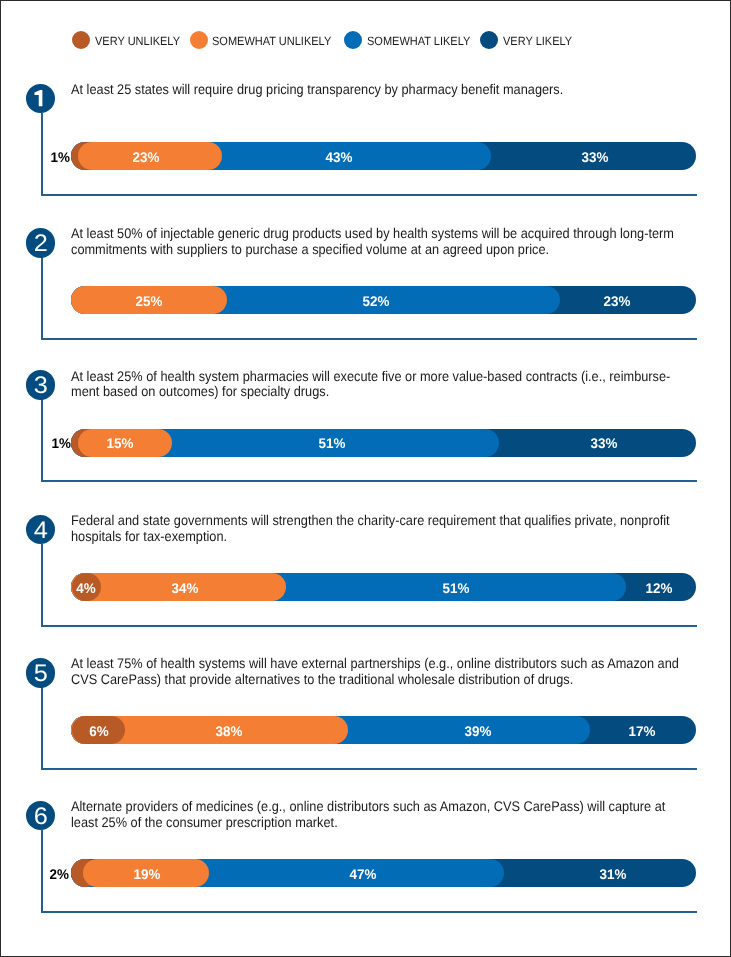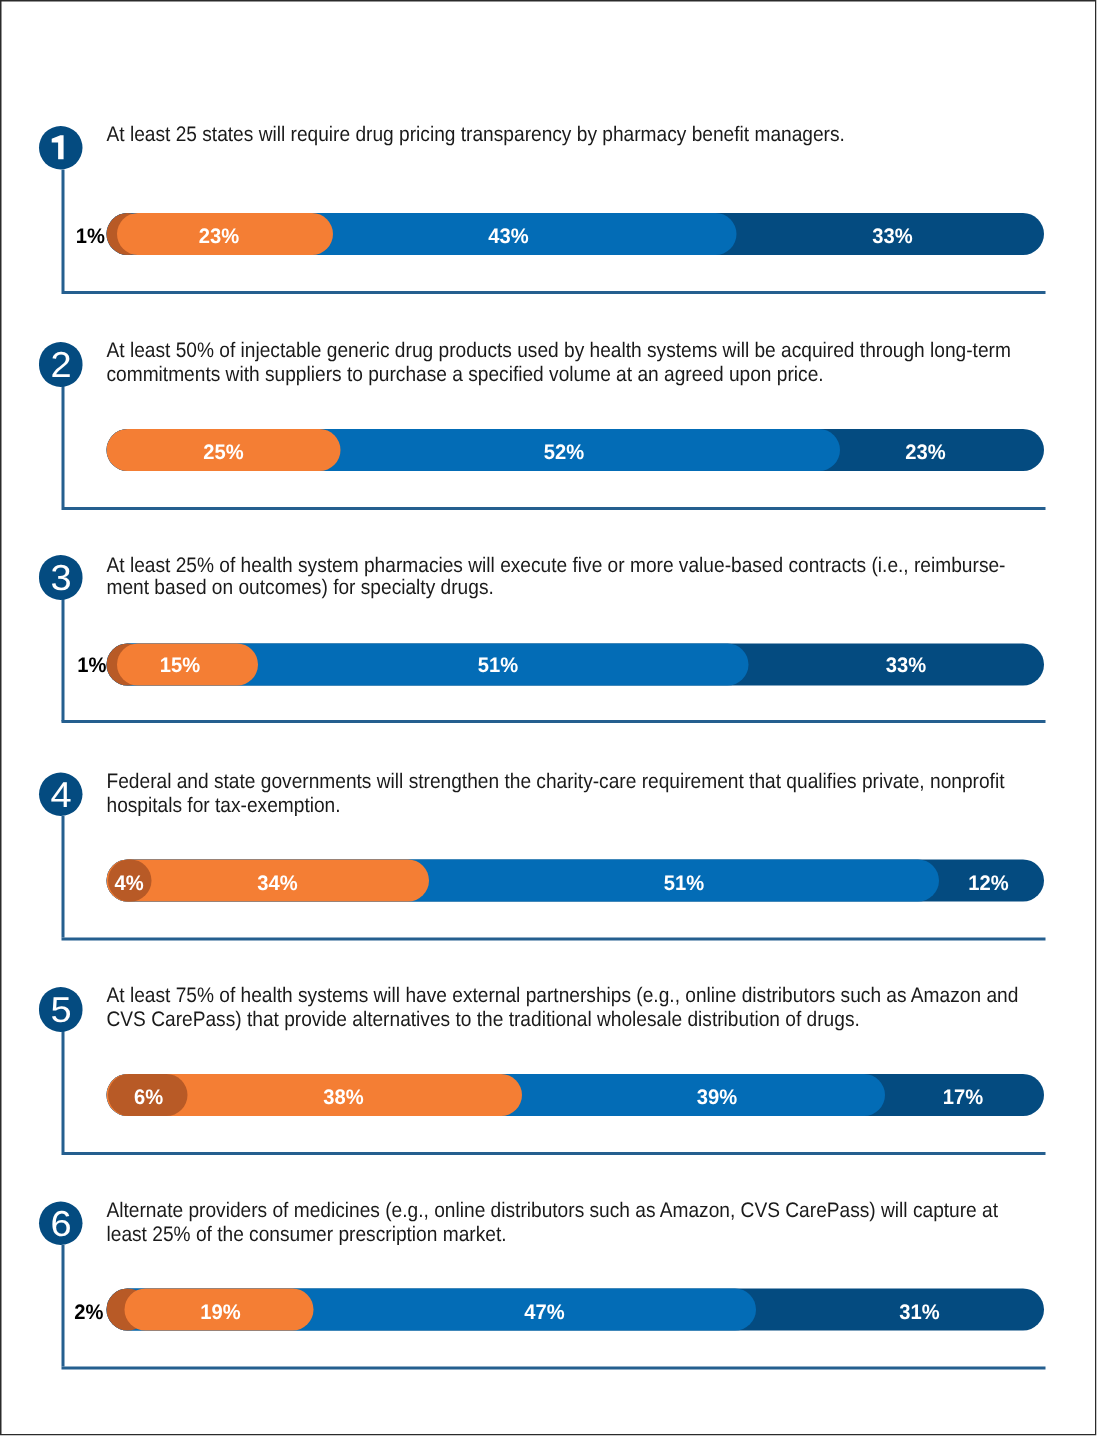--- a/index.html
+++ b/index.html
@@ -34,20 +34,30 @@
   .seg{position:absolute;top:0;height:28px;border-radius:14px;}
   .pctout{position:absolute;font-size:14px;font-weight:700;color:#000000;white-space:nowrap;
           letter-spacing:0px;transform:scaleX(0.96);transform-origin:100% 50%;}
   .pctin{position:absolute;font-size:14px;font-weight:700;color:#ffffff;white-space:nowrap;
          letter-spacing:0px;text-align:center;transform:scaleX(0.96);transform-origin:50% 50%;}
 </style>
 </head>
 <body>
 
 <div id="frame">
+  <div id="legend">
+      <div class="lg-dot" style="left: 71.8px; background: rgb(184, 90, 38);"></div>
+      <div class="lg-text" style="left: 94.5px;">VERY UNLIKELY</div>
+      <div class="lg-dot" style="left: 189.5px; background: rgb(244, 126, 52);"></div>
+      <div class="lg-text" style="left: 212.4px;">SOMEWHAT UNLIKELY</div>
+      <div class="lg-dot" style="left: 343.6px; background: rgb(3, 108, 182);"></div>
+      <div class="lg-text" style="left: 366.9px;">SOMEWHAT LIKELY</div>
+      <div class="lg-dot" style="left: 480px; background: rgb(4, 75, 128);"></div>
+      <div class="lg-text" style="left: 502.9px;">VERY LIKELY</div>
+    </div>
   <div id="rows">
       <div class="row" style="top: 0px;">
         <div class="vline" style="left: 41px; top: 112.7px; height: 81.5px; background: rgb(37, 95, 143);"></div>
         <div class="hline" style="left: 41px; top: 193.8px; width: 656px; background: rgb(37, 95, 143);"></div>
         <div class="num-circle" style="left: 26.1px; top: 84px; background: rgb(4, 75, 128);">
           <b aria-label="1"><svg width="29" height="29" viewBox="0 0 29 29" aria-hidden="true">
               <path d="M14.3 6.1 L16.3 6.1 L16.3 22.2 L12.85 22.2 L12.85 11.0 L8.8 11.0 L8.8 8.45 Z" fill="#ffffff"></path>
             </svg></b>
         </div>
         <div class="stmt" style="left: 71px; top: 82.2px;">

